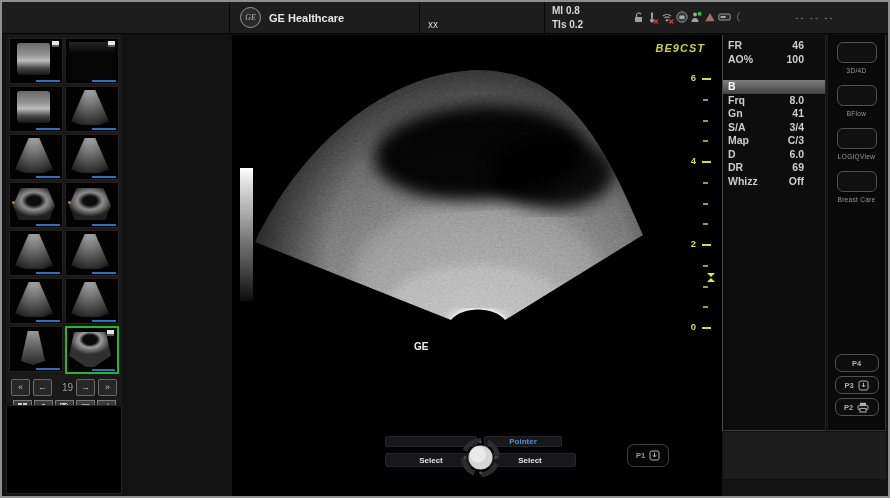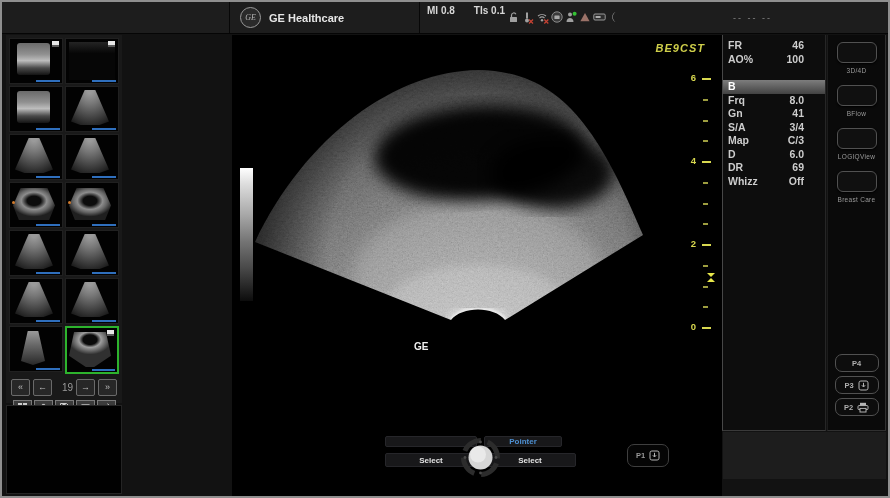--- a/index.html
+++ b/index.html
@@ -11,21 +11,21 @@
           border-bottom:1px solid #050505;display:flex;}
   .tb-sec{border-left:1px solid #070707;position:relative;box-sizing:border-box;}
   .tb-spacer{width:227px;border-left:none;}
   .tb-brand{width:190px;display:flex;align-items:center;gap:8px;padding-left:10px;}
   .ge-logo{width:19px;height:19px;border-radius:50%;border:1.5px solid #9a9a9a;color:#b5b5b5;
            font-family:"Liberation Serif",serif;font-style:italic;font-size:8px;display:flex;
            align-items:center;justify-content:center;background:#2a2a2a;}
   .brand-text{color:#e6e6e6;font-size:11px;font-weight:bold;}
   .tb-patient{width:125px;}
   .tb-patient span{position:absolute;left:8px;bottom:3px;color:#d8d8d8;font-size:10px;}
-  .tb-two{width:86px;display:flex;flex-direction:row;justify-content:space-between;
+  .tb-two{width:86px;display:flex;flex-direction:column;justify-content:space-between;
           padding:3px 0 3px 7px;color:#d8d8d8;font-size:10px;font-weight:bold;}
   .tb-preset{width:94px;}
   .tb-icons{width:112px;display:flex;align-items:center;gap:2px;padding:0 2px;border-left:none;}
   .tb-icons .icon-slot{width:13px;height:13px;display:inline-flex;}
   .tb-clock{flex:1;display:flex;align-items:center;justify-content:center;color:#8a8a8a;
             font-size:9px;letter-spacing:2px;border-left:none;}
   
   .sidebar{position:absolute;left:4px;top:33px;width:116px;height:368px;background:#191919;
            padding:3px;box-sizing:border-box;}
   .thumb-grid{display:grid;grid-template-columns:1fr 1fr;gap:2px;}
@@ -118,23 +118,26 @@
 <body>
 
 <div class="frame">
 
   <div class="topbar">
     <div class="tb-sec tb-spacer"></div>
     <div class="tb-sec tb-brand">
       <div class="ge-logo">GE</div>
       <div class="brand-text">GE Healthcare</div>
     </div>
+    <div class="tb-sec tb-patient">
+      <span>xx</span>
+    </div>
     <div class="tb-sec tb-two">
       <span>MI 0.8</span>
-      <span>TIs 0.1</span>
+      <span>TIs 0.2</span>
     </div>
     <div class="tb-sec tb-icons">
       <span class="icon-slot">
           <svg width="12" height="12" viewBox="0 0 12 12">
             <rect x="3" y="6" width="7" height="5" rx="0.6" fill="#a0a0a0"></rect>
             <path d="M4.5 6V4.2a2.3 2.3 0 0 1 4.4-.9" fill="none" stroke="#a0a0a0" stroke-width="1.2"></path>
           </svg>
         </span>
       <span class="icon-slot">
           <svg width="13" height="13" viewBox="0 0 13 13">

